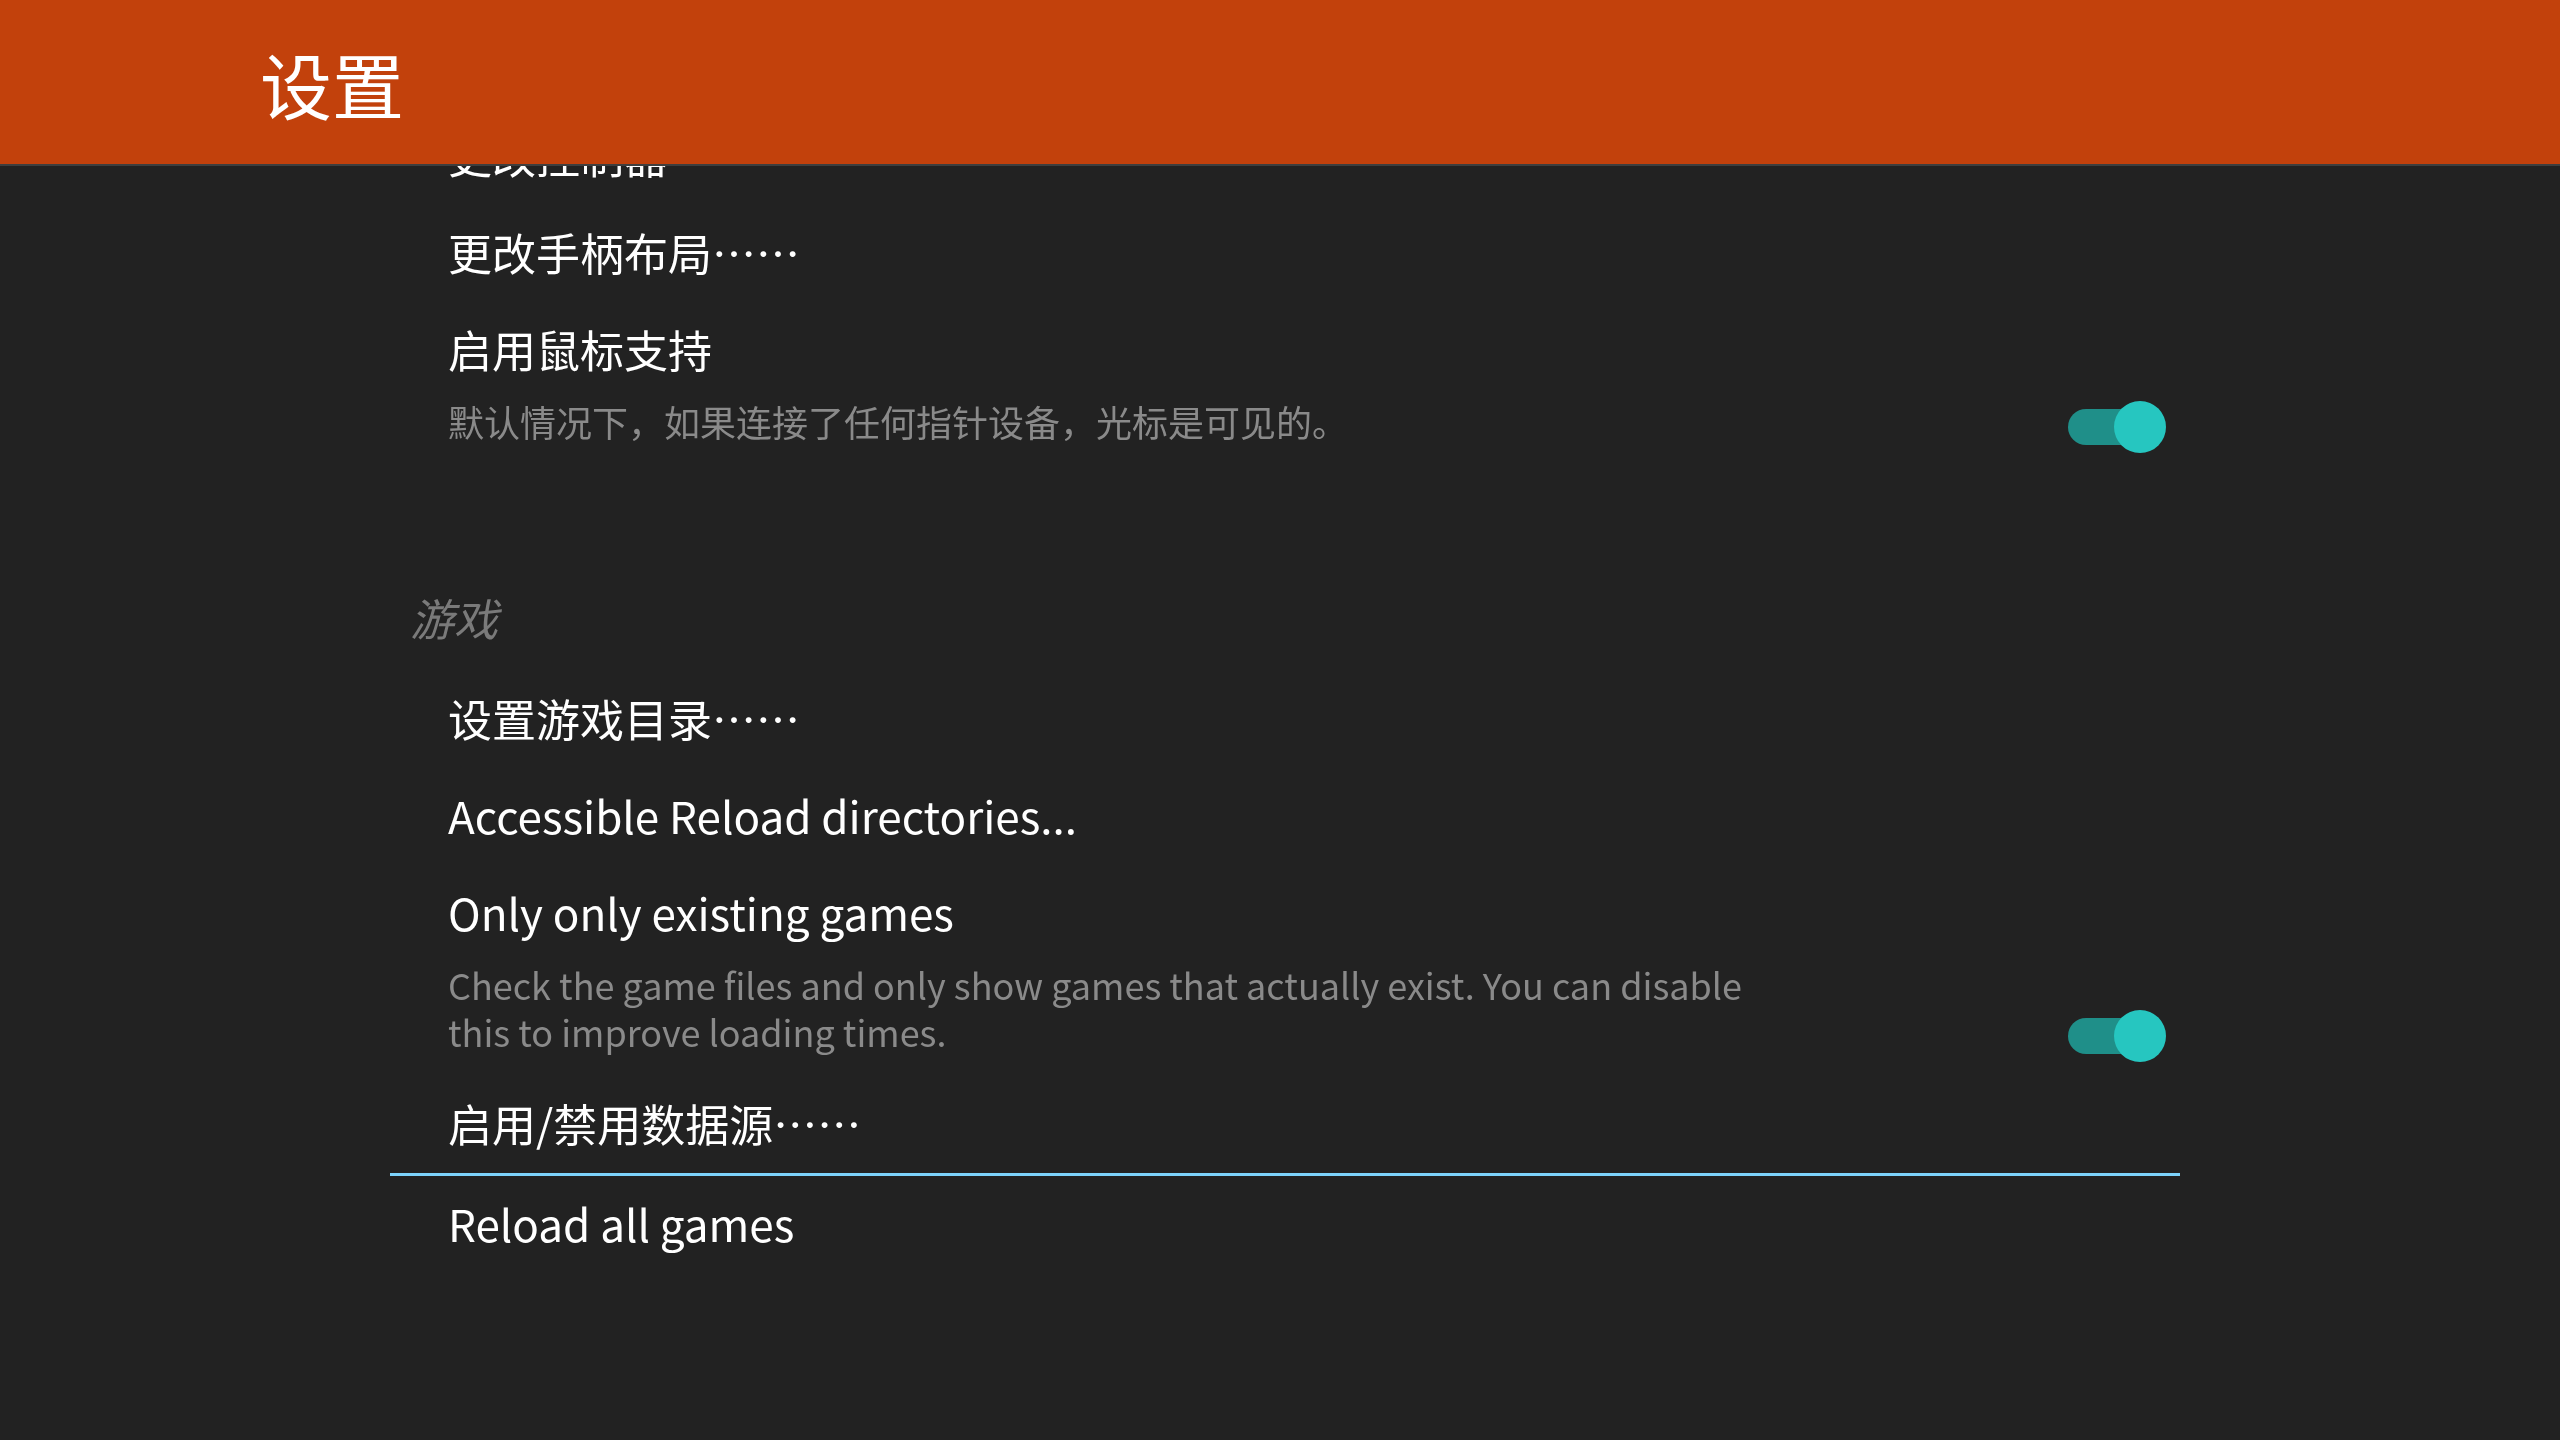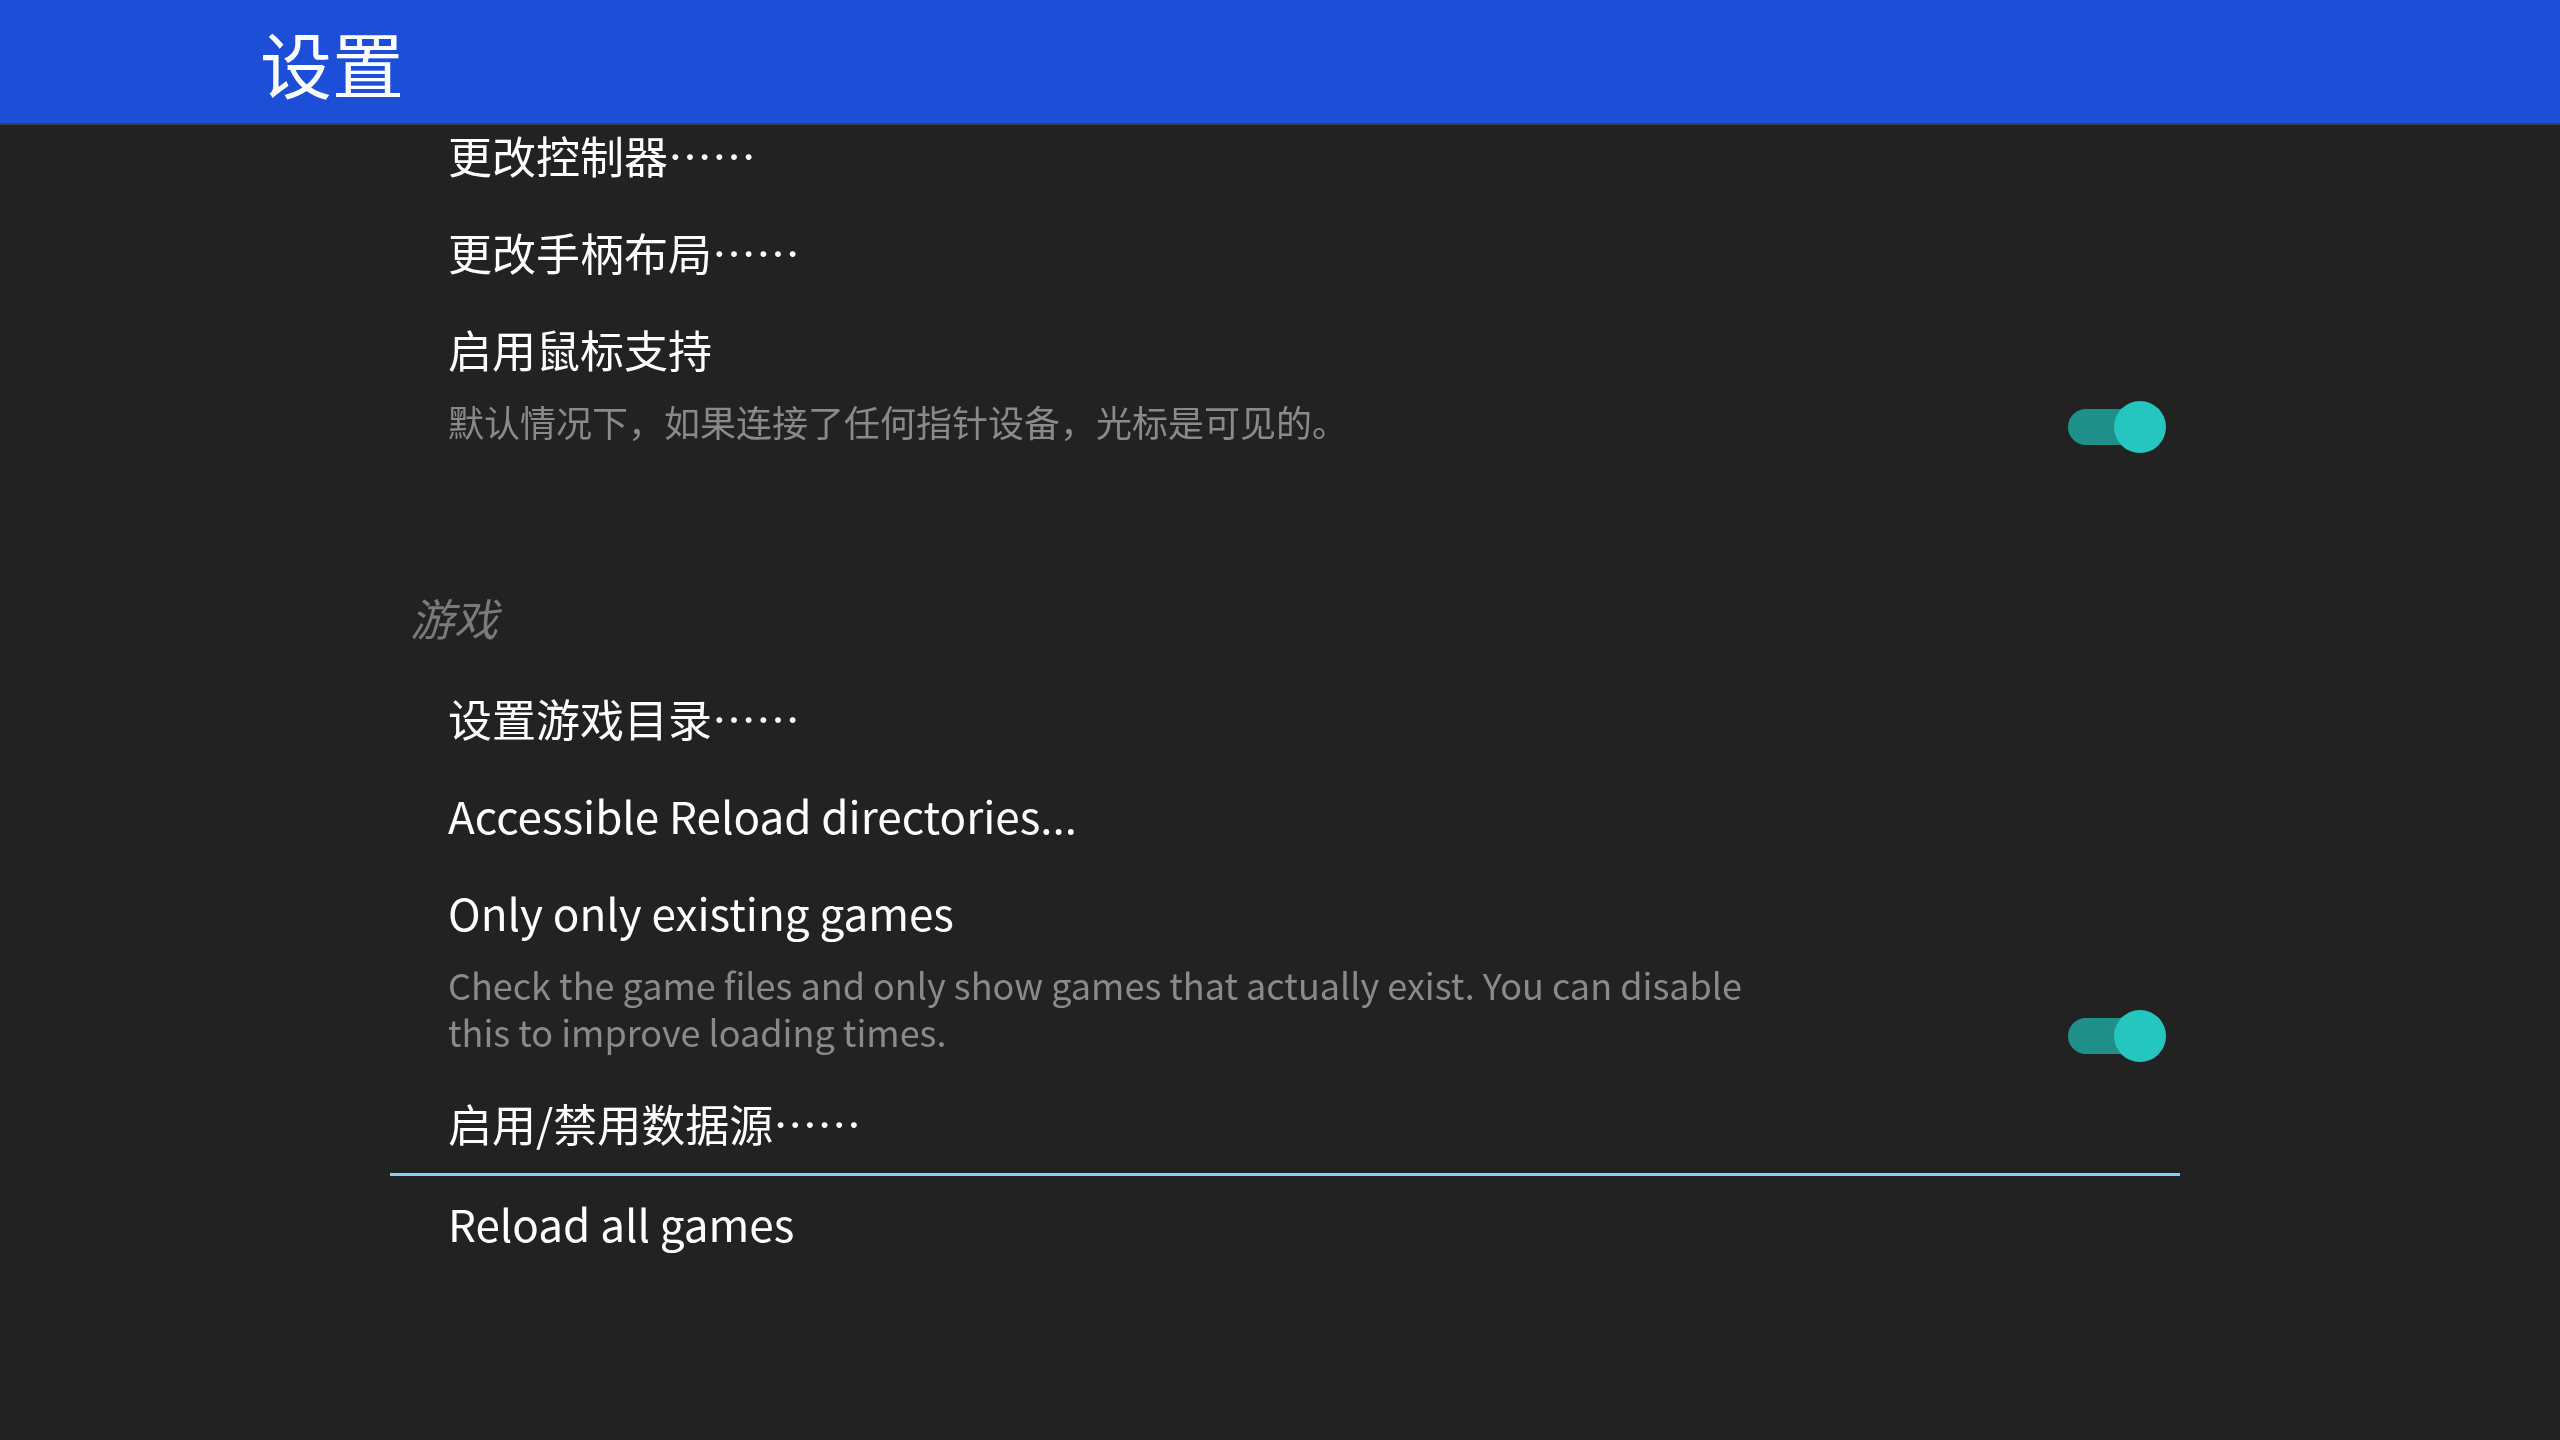--- a/index.html
+++ b/index.html
@@ -11,28 +11,28 @@
     width: 2560px;
     height: 1440px;
     background: #222222;
     font-family: "Noto Sans CJK SC", "Noto Sans", "Helvetica Neue", Arial, sans-serif;
     color: #ffffff;
     overflow: hidden;
     -webkit-font-smoothing: antialiased;
   }
 
   .header {
-    height: 125px;
+    height: 166px;
     display: flex;
     align-items: center;
     padding-left: 260px;
     border-bottom: 2px solid #3e3e3e;
     position: relative;
     z-index: 2;
-    background: #1d4ed8;
+    background: #c2410c;
   }
   .header h1 {
     font-size: 72px;
     font-weight: 400;
     color: #ffffff;
   }
 
   .content-wrap {
     position: absolute;
     top: 0;

